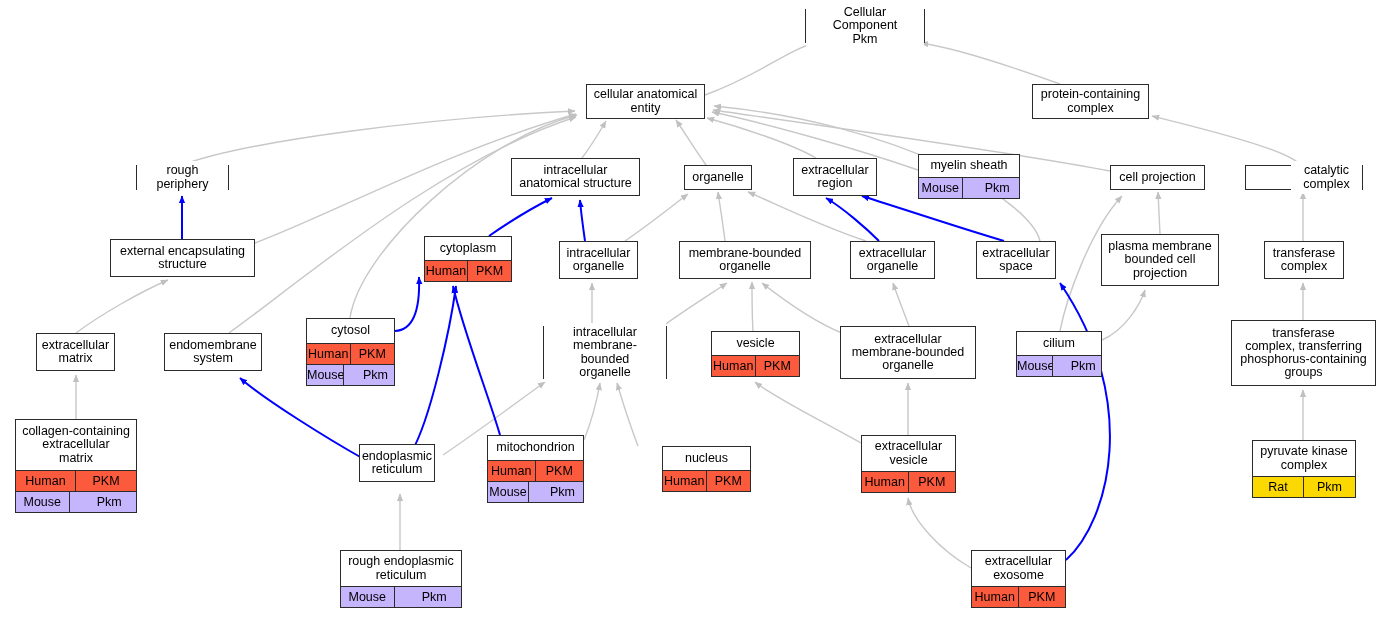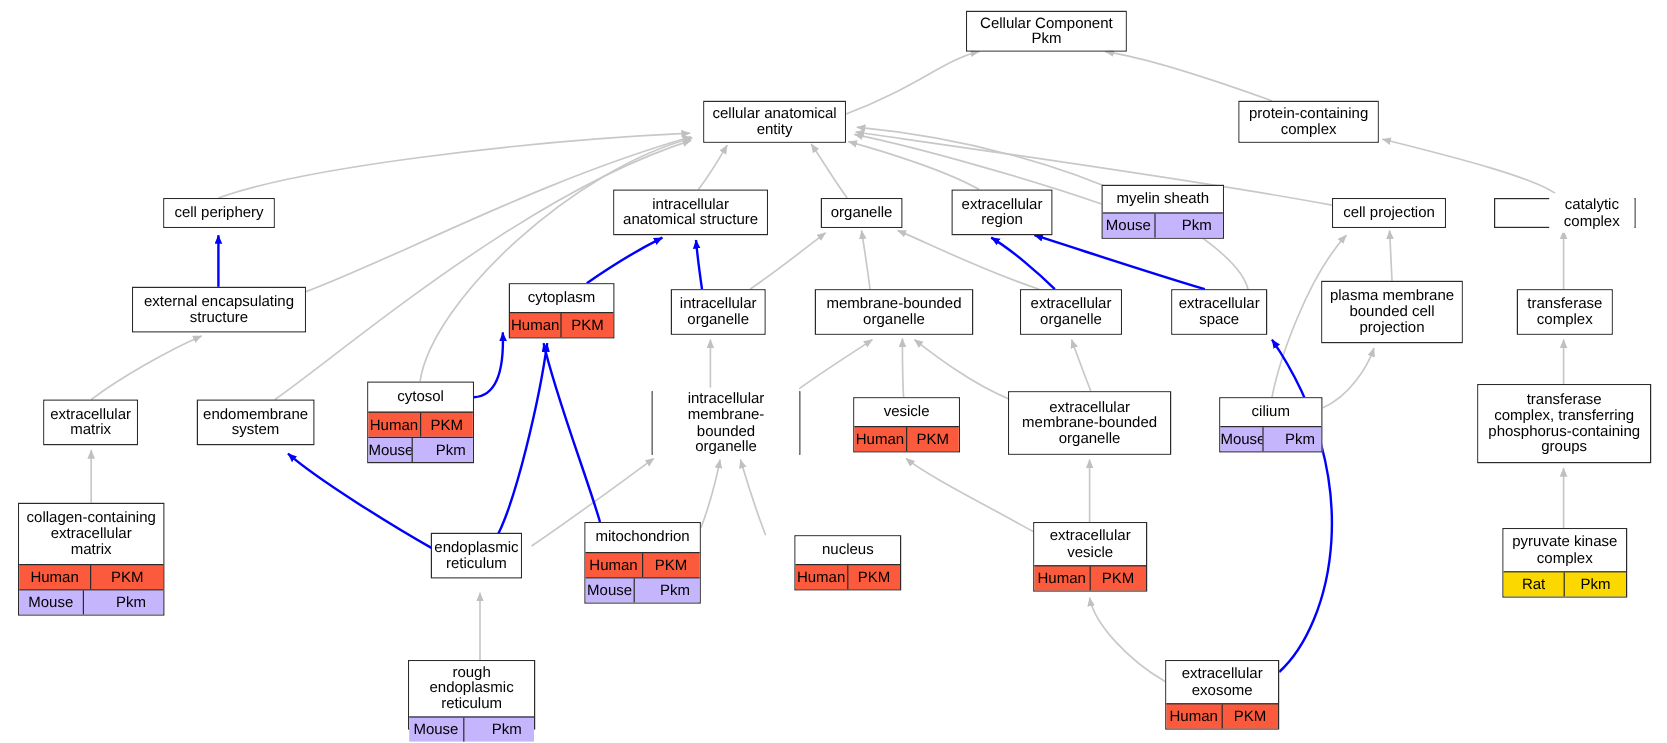--- a/index.html
+++ b/index.html
@@ -107,34 +107,34 @@
         <path d="M 638 446 C 630 425, 622 400, 617 383" fill="none" stroke="#c8c8c8" stroke-width="1.4" marker-end="url(#ah-gray)"></path>
         <path d="M 908 435 C 908 415, 908 397, 908 383" fill="none" stroke="#c8c8c8" stroke-width="1.4" marker-end="url(#ah-gray)"></path>
         <path d="M 861 443 C 820 420, 772 396, 755 382" fill="none" stroke="#c8c8c8" stroke-width="1.4" marker-end="url(#ah-gray)"></path>
         <path d="M 1303 440 L 1303 390" fill="none" stroke="#c8c8c8" stroke-width="1.4" marker-end="url(#ah-gray)"></path>
         <path d="M 400 550 L 400 494" fill="none" stroke="#c8c8c8" stroke-width="1.4" marker-end="url(#ah-gray)"></path>
         <path d="M 971 568 C 940 550, 912 520, 908 498" fill="none" stroke="#c8c8c8" stroke-width="1.4" marker-end="url(#ah-gray)"></path>
         <path d="M 1066 560 C 1110 520, 1140 400, 1060 283" fill="none" stroke="#0000ff" stroke-width="2" marker-end="url(#ah-blue)"></path>
       </g>
   </svg>
   <div id="node-layer">
-      <div class="node plain" style="left: 805px; top: 9px; width: 134px; height: 34px;">
+      <div class="node plain" style="left: 805px; top: 9px; width: 120px; height: 34px;">
         <div class="title">Cellular Component
 Pkm</div>
       </div>
       <div class="node plain" style="left: 586px; top: 84px; width: 119px; height: 35px;">
         <div class="title">cellular anatomical
 entity</div>
       </div>
       <div class="node plain" style="left: 1032px; top: 84px; width: 117px; height: 35px;">
         <div class="title">protein-containing
 complex</div>
       </div>
       <div class="node plain" style="left: 136px; top: 165px; width: 93px; height: 25px;">
-        <div class="title">cell periphery</div>
+        <div class="title">rough periphery</div>
       </div>
       <div class="node plain" style="left: 511px; top: 158px; width: 129px; height: 38px;">
         <div class="title">intracellular
 anatomical structure</div>
       </div>
       <div class="node plain" style="left: 684px; top: 165px; width: 68px; height: 25px;">
         <div class="title">organelle</div>
       </div>
       <div class="node plain" style="left: 793px; top: 158px; width: 84px; height: 38px;">
         <div class="title">extracellular
@@ -282,21 +282,21 @@
         </div>
       </div>
       <div class="node" style="left: 1252px; top: 440px; width: 104px; height: 58px;">
         <div class="title">pyruvate kinase
 complex</div>
         <div class="row rat">
           <div class="cell left">Rat</div>
           <div class="cell right">Pkm</div>
         </div>
       </div>
-      <div class="node" style="left: 340px; top: 550px; width: 106px; height: 58px;">
+      <div class="node" style="left: 340px; top: 550px; width: 122px; height: 58px;">
         <div class="title">rough endoplasmic
 reticulum</div>
         <div class="row mouse">
           <div class="cell left">Mouse</div>
           <div class="cell right">Pkm</div>
         </div>
       </div>
       <div class="node" style="left: 971px; top: 550px; width: 95px; height: 58px;">
         <div class="title">extracellular
 exosome</div>

